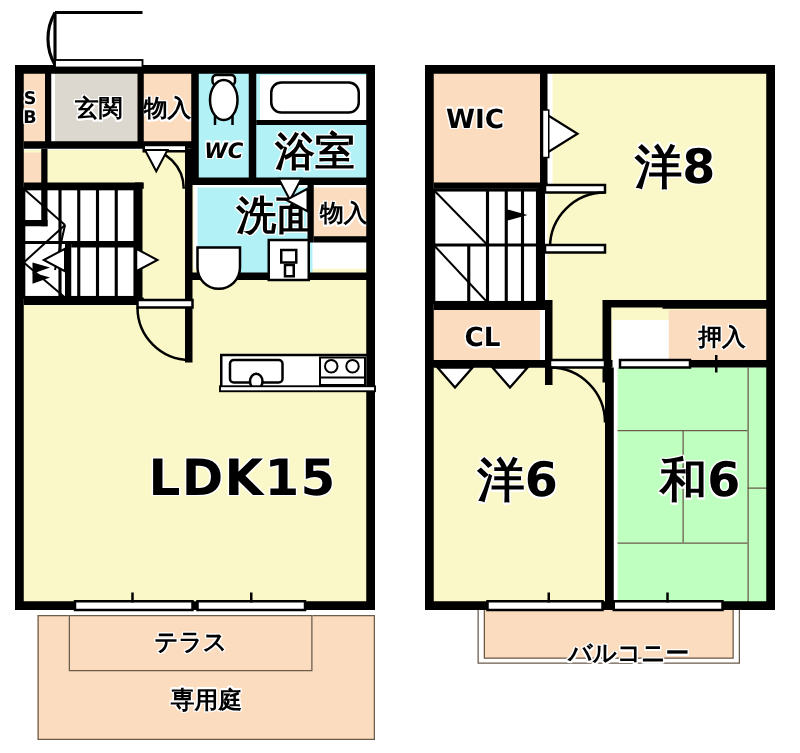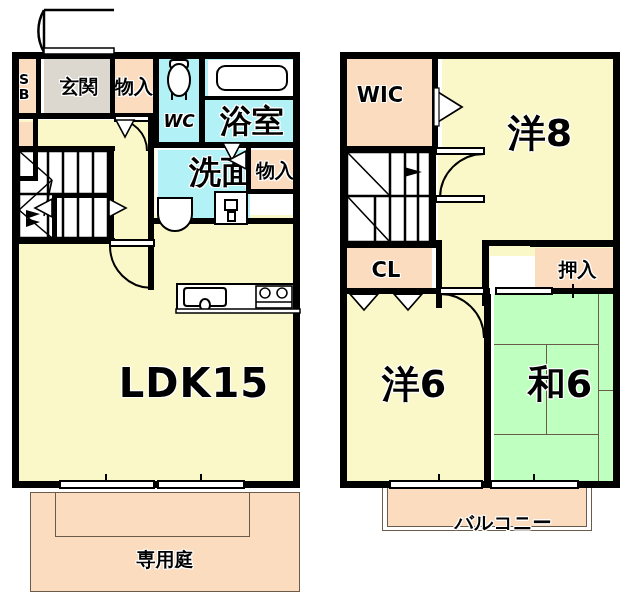--- a/index.html
+++ b/index.html
@@ -38,20 +38,21 @@
 <body>
 
 <div id="stage">
 
   <div class="plan" style="left:0;top:0;width:320px;height:602px;">
 
     <div class="b f-peach" style="left:30px;top:492px;width:270px;height:100px;border:1px solid #6b5b4b;"></div>
     <div class="lab lab-md" style="left:30px;top:545px;width:270px;height:30px;">専用庭</div>
 
     <div class="b f-peach" style="left:55px;top:492px;width:195px;height:45px;border:1px solid #6b5b4b;"></div>
+    <div class="lab lab-md" style="left:55px;top:495px;width:195px;height:38px;">テラス</div>
 
     <div class="b f-yellow" style="left:12px;top:228px;width:288px;height:260px;"></div>
 
     <div class="b f-yellow" style="left:12px;top:120px;width:140px;height:112px;"></div>
     <div class="b f-yellow" style="left:100px;top:120px;width:55px;height:112px;"></div>
     <div class="b f-yellow" style="left:152px;top:215px;width:148px;height:70px;"></div>
 
     <div class="b f-peach" style="left:12px;top:58px;width:24px;height:58px;"></div>
     <div class="lab lab-sm" style="left:12px;top:58px;width:24px;height:58px;flex-direction:column;line-height:1.0;"></div>
 

